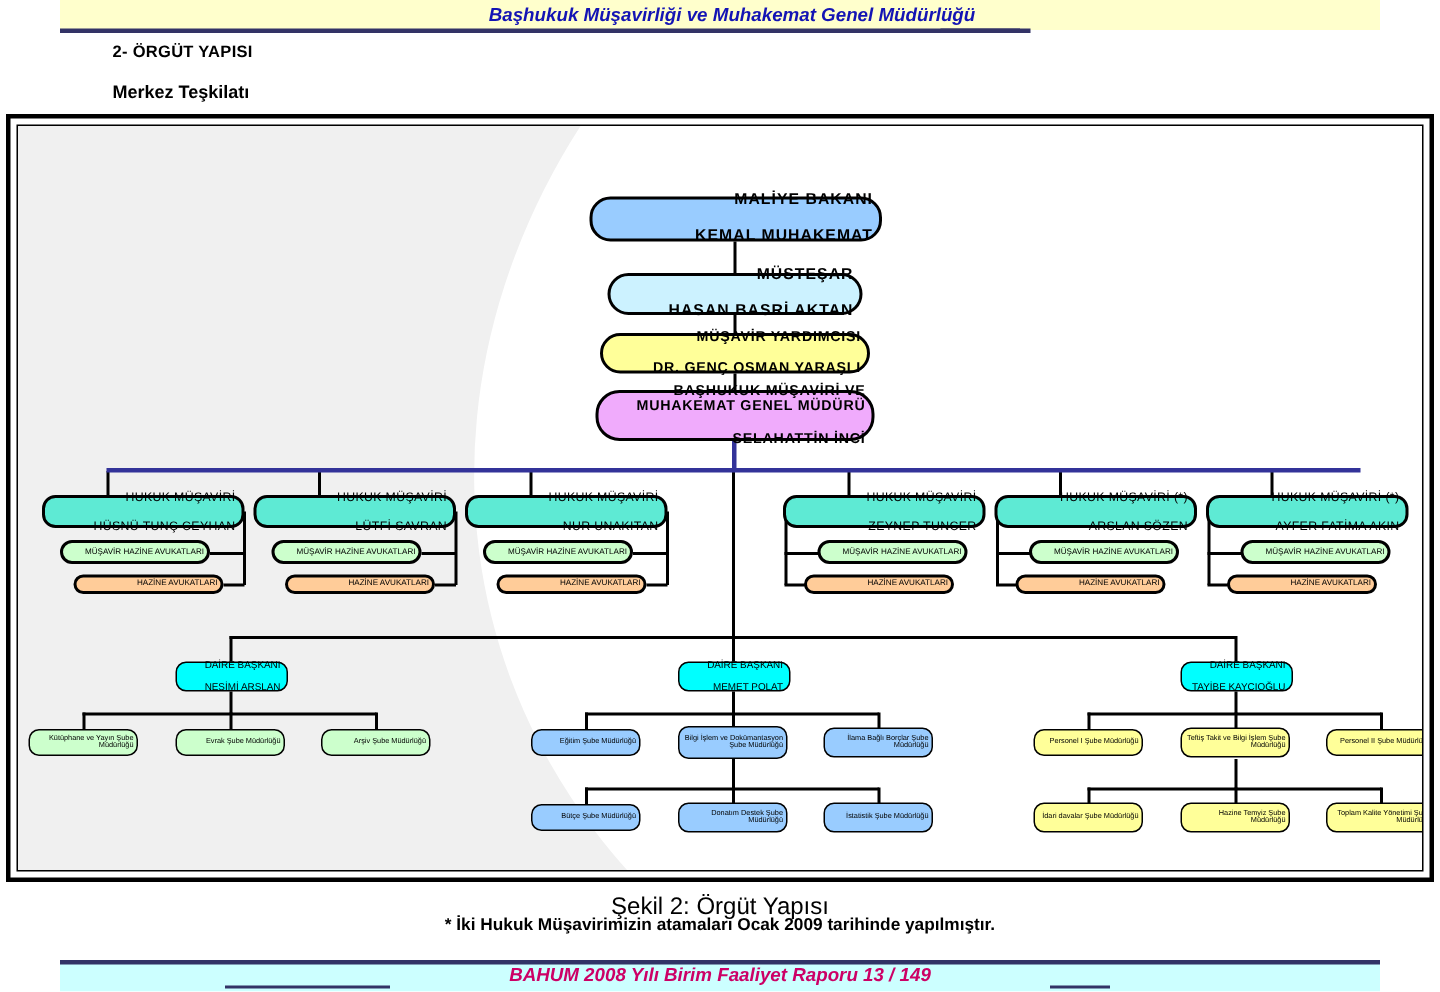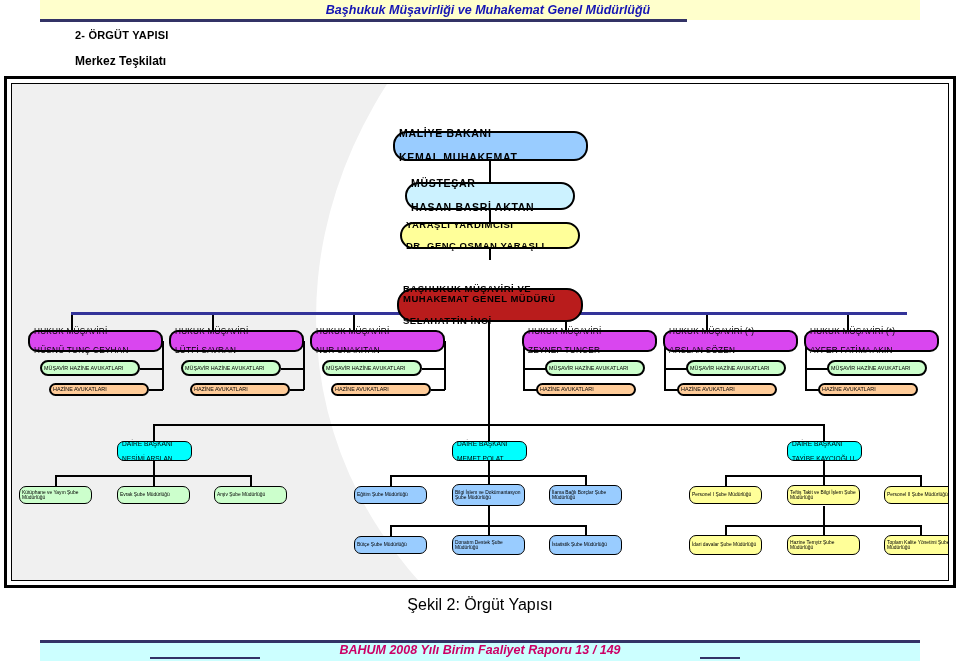--- a/index.html
+++ b/index.html
@@ -61,32 +61,32 @@
     transform: rotate(-14deg);
   }
   .canvas { position:absolute; left:0; top:0; right:0; bottom:0; }
 
   
   .node {
     position:absolute;
     border:2px solid #000;
     border-radius:12px;
     display:flex; align-items:center; justify-content:center;
-    text-align:left;
+    text-align:right;
     color:#000;
     line-height:1.12;
     z-index:5;
   }
   .node span { display:block; width:100%; padding:0 2px; }
 
   .n-top      { background:#99ccff; font-weight:bold; font-size:10.5px; letter-spacing:.7px; border-radius:14px;}
   .n-mustesar { background:#ccf2ff; font-weight:bold; font-size:10.5px; letter-spacing:.7px; border-radius:22px;}
   .n-yellowhi { background:#ffff99; font-weight:bold; font-size:9.5px; letter-spacing:.5px; border-radius:22px;}
-  .n-cyan     { background:#b91c1c; font-weight:bold; font-size:9.5px; letter-spacing:.5px; border-radius:16px;margin-top:28px;}
-  .n-adv      { background:#d946ef; font-size:8.2px; letter-spacing:.25px; border-radius:9px;}
+  .n-cyan     { background:#f0abfc; font-weight:bold; font-size:9.5px; letter-spacing:.5px; border-radius:16px;}
+  .n-adv      { background:#5eead4; font-size:8.2px; letter-spacing:.25px; border-radius:9px;}
   .n-green-s  { background:#ccffcc; font-size:5.4px; border-radius:9px;}
   .n-orange   { background:#ffcc99; font-size:5.4px; border-radius:9px;}
   .n-dbask    { background:#00ffff; font-size:6.6px; border-radius:7px; border-width:1.6px;}
   .n-sube-g   { background:#ccffcc; font-size:4.9px; border-radius:7px; border-width:1.4px;}
   .n-sube-b   { background:#99ccff; font-size:4.9px; border-radius:7px; border-width:1.4px;}
   .n-sube-y   { background:#ffff99; font-size:4.9px; border-radius:7px; border-width:1.4px;}
 
   
   .ln { position:absolute; background:#000; z-index:1; }
   .ln-v { width:1.6px; }
@@ -145,21 +145,21 @@
         </div>
         <div class="ln ln-v" style="left:477px; top:77px; height:21px;"></div>
 
         <div class="node n-mustesar" style="left:393px; top:98px; width:170px; height:28px;">
           <span><span>MÜSTEŞAR</span><br>
                 <span>HASAN BASRİ AKTAN</span></span>
         </div>
         <div class="ln ln-v" style="left:477px; top:126px; height:12px;"></div>
 
         <div class="node n-yellowhi" style="left:388px; top:138px; width:180px; height:27px;">
-          <span><span>YARAŞLI YARDIMCISI</span><br>
+          <span><span>MÜŞAVİR YARDIMCISI</span><br>
                 <span>DR. GENÇ OSMAN YARAŞLI</span></span>
         </div>
         <div class="ln ln-v" style="left:477px; top:165px; height:11px;"></div>
 
         <div class="node n-cyan" style="left:385px; top:176px; width:186px; height:34px;">
           <span><span>BAŞHUKUK MÜŞAVİRİ VE MUHAKEMAT GENEL MÜDÜRÜ</span><br>
                 <span>SELAHATTİN İNCİ</span></span>
         </div>
 
         <div class="bus-v" style="left:476px; top:210px; height:20px;"></div>
@@ -354,20 +354,21 @@
         </div>
         <div class="node n-sube-y" style="left:872px; top:451px; width:73px; height:20px;">
           <span>Toplam Kalite Yönetimi Şube Müdürlüğü</span>
         </div>
 
       </div>
     </div>
   </div>
 
   <div class="cap1">Şekil 2: Örgüt Yapısı</div>
+  <div class="cap2">* İki Hukuk Müşavirimizin atamaları Ocak 2009 tarihinde yapılmıştır.</div>
 
   <div class="ftr-band"></div>
   <div class="ftr-rule"></div>
   <div class="ftr-text">BAHUM  2008 Yılı Birim Faaliyet Raporu 13 / 149</div>
   <div class="ftr-u-l"></div>
   <div class="ftr-u-r"></div>
 
 </div>
 
 </body></html>

